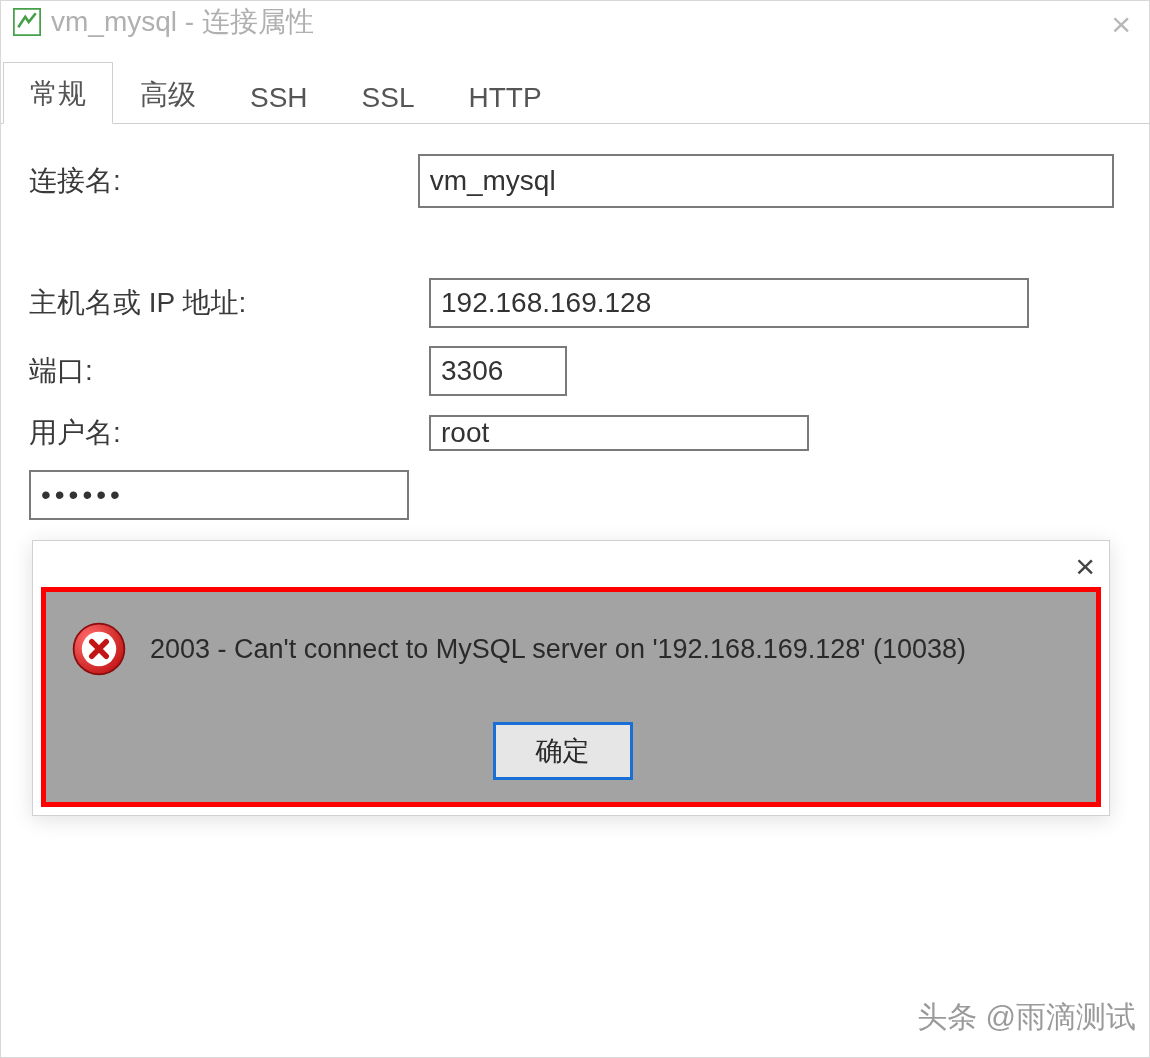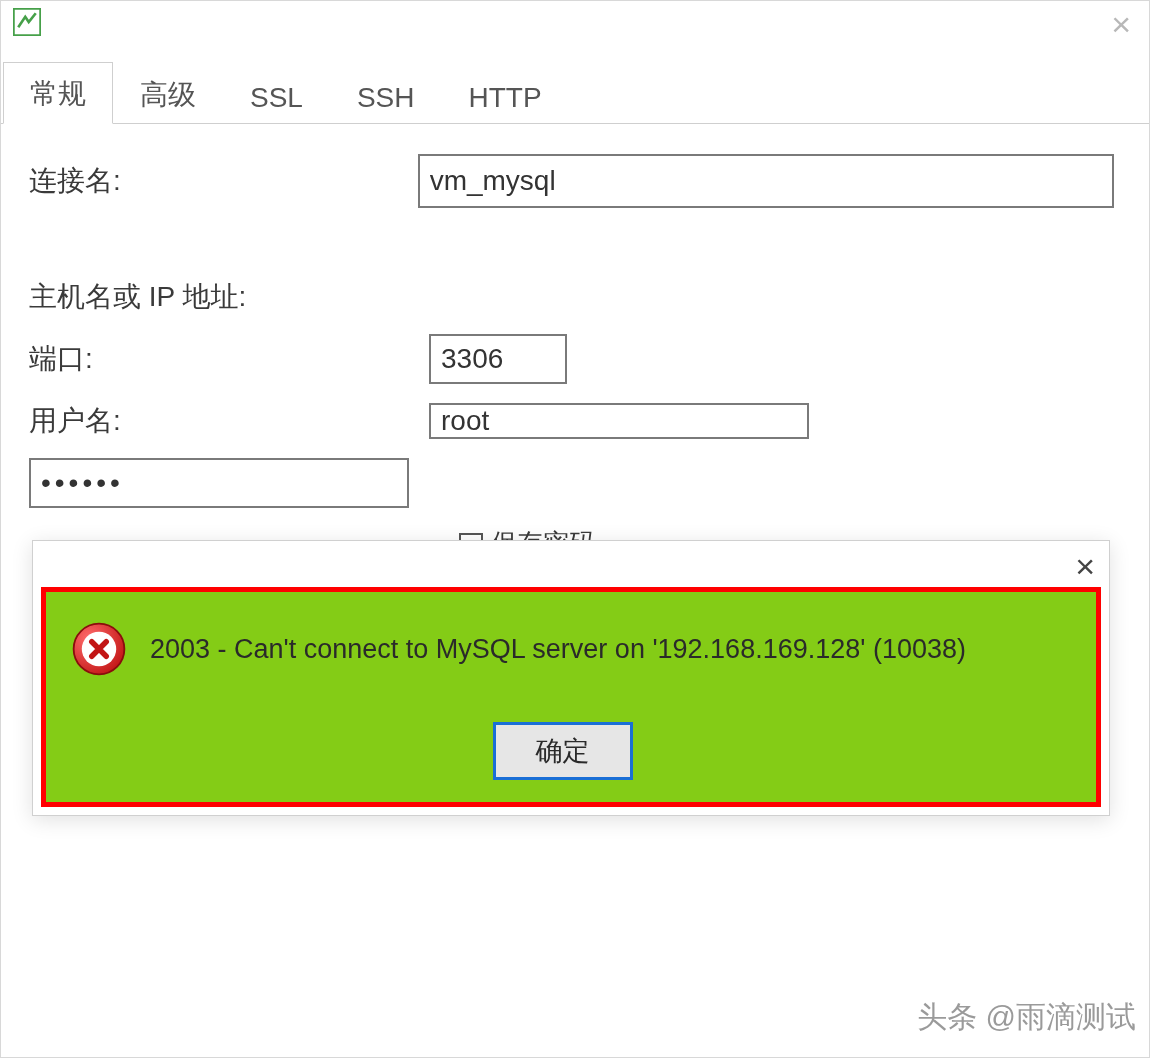--- a/index.html
+++ b/index.html
@@ -120,21 +120,21 @@
     position: absolute;
     right: 14px; top: 6px;
     font-size: 34px;
     color: #444;
     font-weight: 300;
   }
   .dialog-body {
     margin: 0 8px 8px 8px;
     border: 5px solid #ff0000;
     padding: 28px 41px 22px 24px;
-    background: #84cc16;
+    background: #a3a3a3;
   }
   .msg-row {
     display: flex;
     align-items: center;
     gap: 22px;
   }
   .err-icon {
     width: 58px; height: 58px;
     flex-shrink: 0;
   }
@@ -169,39 +169,41 @@
 <body>
 
 <div class="window">
   <div class="titlebar">
     <span class="app-icon">
       <svg viewBox="0 0 32 32" width="28" height="28">
         <rect x="1" y="1" width="30" height="30" fill="#fff" stroke="#46a049" stroke-width="2"></rect>
         <path d="M6 22 L14 10 L18 16 L26 6" fill="none" stroke="#46a049" stroke-width="3"></path>
       </svg>
     </span>
+    <span>vm_mysql - 连接属性</span>
     <span class="close-x">×</span>
   </div>
 
   <div class="tabs">
     <div class="tab active">常规</div>
     <div class="tab">高级</div>
+    <div class="tab">SSH</div>
     <div class="tab">SSL</div>
-    <div class="tab">SSH</div>
     <div class="tab">HTTP</div>
   </div>
 
   <div class="form-area">
     <div class="row">
       <div class="label">连接名:</div>
       <input type="text" class="in-conn" value="vm_mysql" style="">
     </div>
     <div class="gap-large"></div>
     <div class="row">
       <div class="label">主机名或 IP 地址:</div>
+      <input type="text" class="in-host" value="192.168.169.128" style="">
     </div>
     <div class="row">
       <div class="label">端口:</div>
       <input type="text" class="in-port" value="3306" style="">
     </div>
     <div class="row">
       <div class="label">用户名:</div>
       <input type="text" class="in-user" value="root" style="">
     </div>
     <div class="row">

